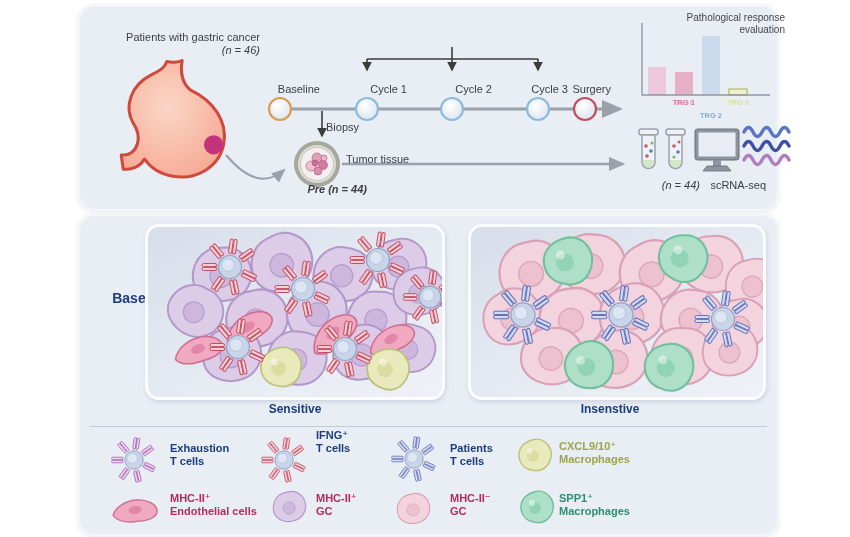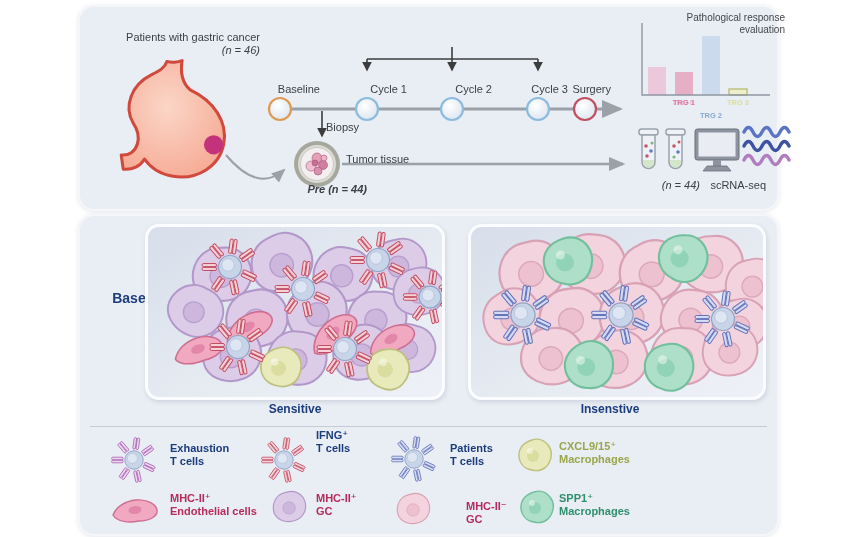--- a/index.html
+++ b/index.html
@@ -304,31 +304,31 @@
         </svg>
       <div class="lg-text" style="left: 370px; top: 226px; color: rgb(27, 60, 125);">
         <span>Patients</span><br>
         <span>T cells</span>
       </div>
     </div>
     <div class="lg-item">
       <svg class="abs-svg" style="left: 316px; top: 275px; --f: #f3d3de; --s: #d8a1b5; --n: #ecbfcd;" width="36" height="36" viewBox="-19 -19 38 38">
           <use href="#def-gc"></use>
         </svg>
-      <div class="lg-text" style="left: 386px; top: 276px; color: rgb(181, 44, 92); margin-top: 8px;">
+      <div class="lg-text" style="left: 370px; top: 276px; color: rgb(181, 44, 92);">
         <span>MHC-II⁻</span><br>
         <span>GC</span>
       </div>
     </div>
     <div class="lg-item">
       <svg class="abs-svg" style="left: 437px; top: 221px; --f: #e8eabc; --s: #bdc17d; --n: #d7db9b;" width="36" height="36" viewBox="-18 -18 36 36">
           <use href="#def-macro"></use>
         </svg>
       <div class="lg-text" style="left: 479px; top: 224px; color: rgb(154, 166, 75);">
-        <span>CXCL9/15⁺</span><br>
+        <span>CXCL9/10⁺</span><br>
         <span>Macrophages</span>
       </div>
     </div>
     <div class="lg-item">
       <svg class="abs-svg" style="left: 439px; top: 273px; --f: #aedfc9; --s: #71bf9d; --n: #8ed1b4;" width="36" height="36" viewBox="-18 -18 36 36">
           <use href="#def-macro"></use>
         </svg>
       <div class="lg-text" style="left: 479px; top: 276px; color: rgb(47, 143, 109);">
         <span>SPP1⁺</span><br>
         <span>Macrophages</span>

